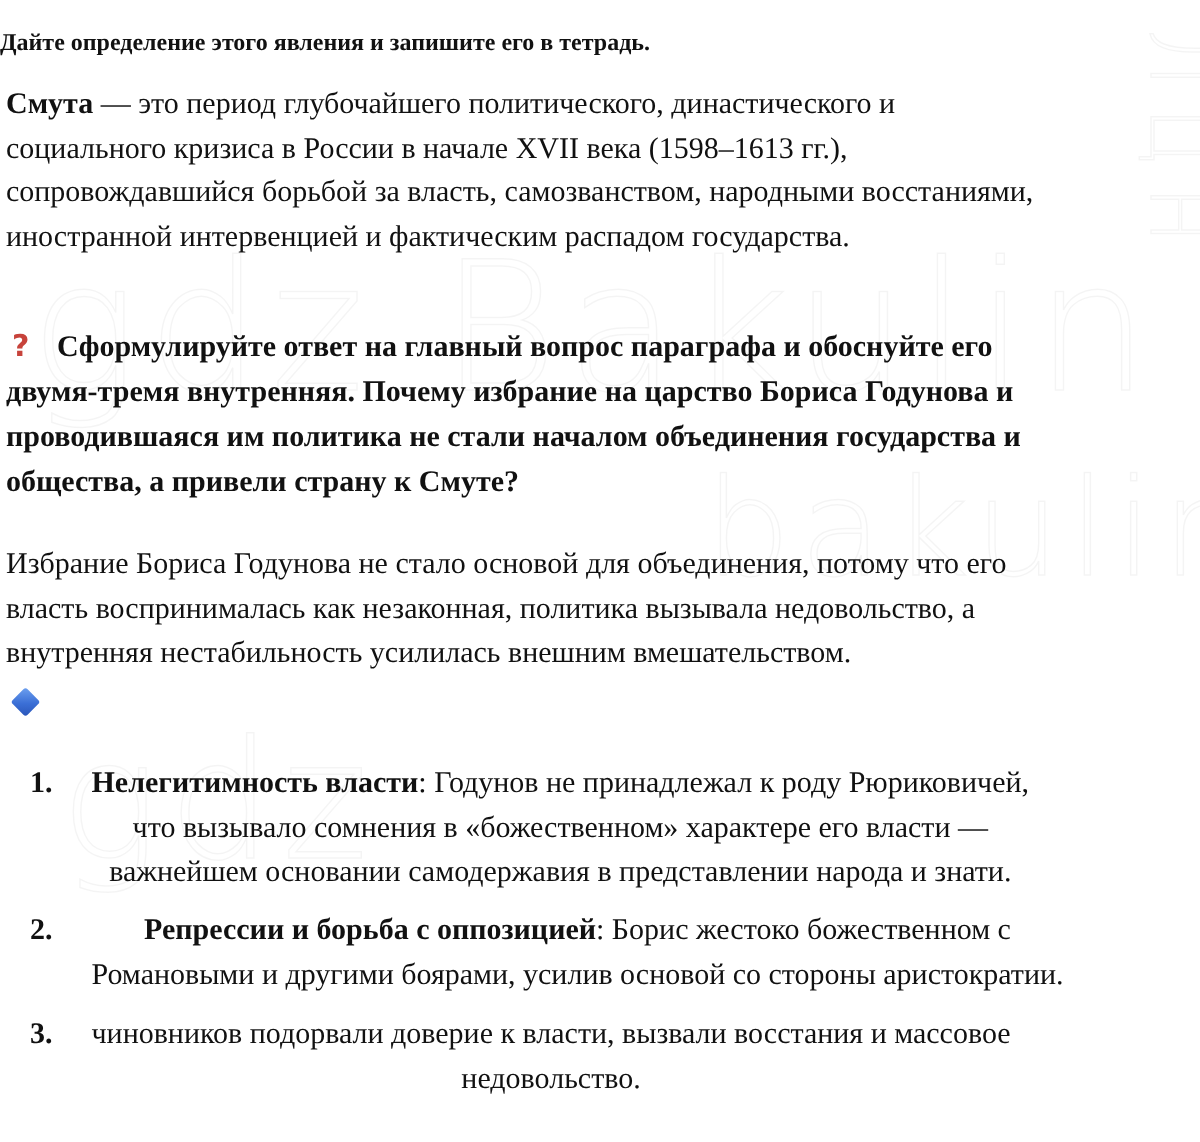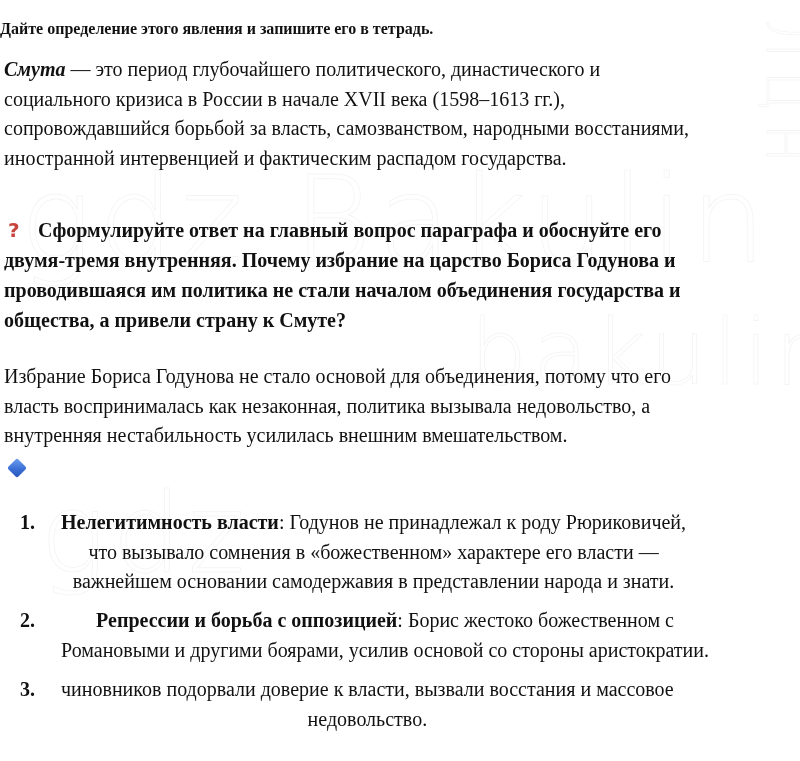--- a/index.html
+++ b/index.html
@@ -47,21 +47,21 @@
       line-height: 30px;
       white-space: nowrap;
     }
     .para {
       position: absolute;
       left: 4px;
       font-size: 20px;
       line-height: 29.5px;
       white-space: nowrap;
     }
-    .para .term { font-weight: bold; font-style: italic; }
+    .para .term { font-weight: bold; }
 
     #task-heading { top: 14px; }
     #definition { top: 55px; }
 
     #question-block {
       position: absolute;
       left: 4px;
       top: 215px;
       font-weight: bold;
       font-size: 20px;

